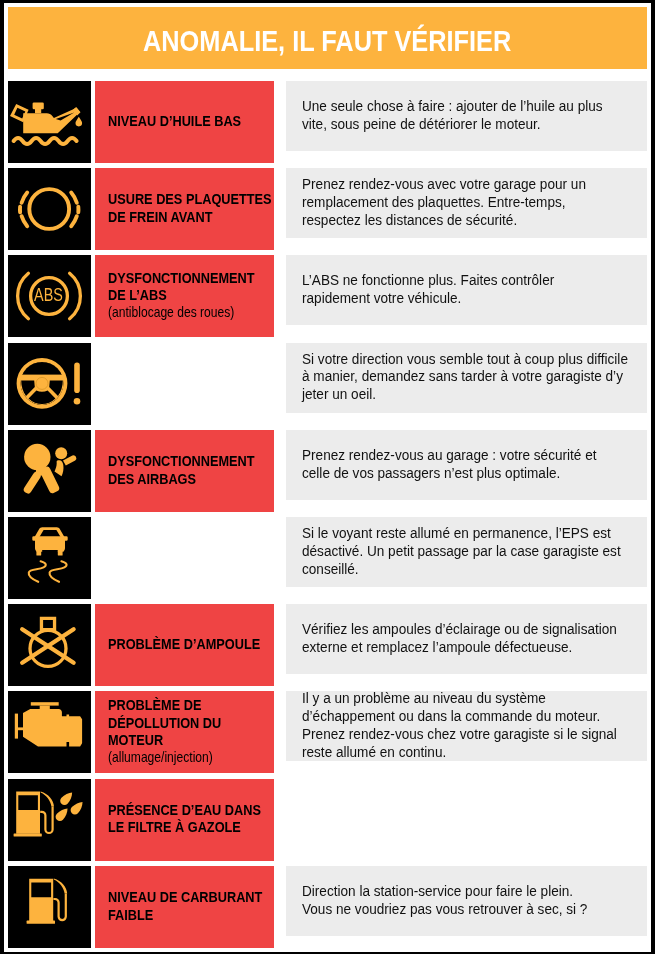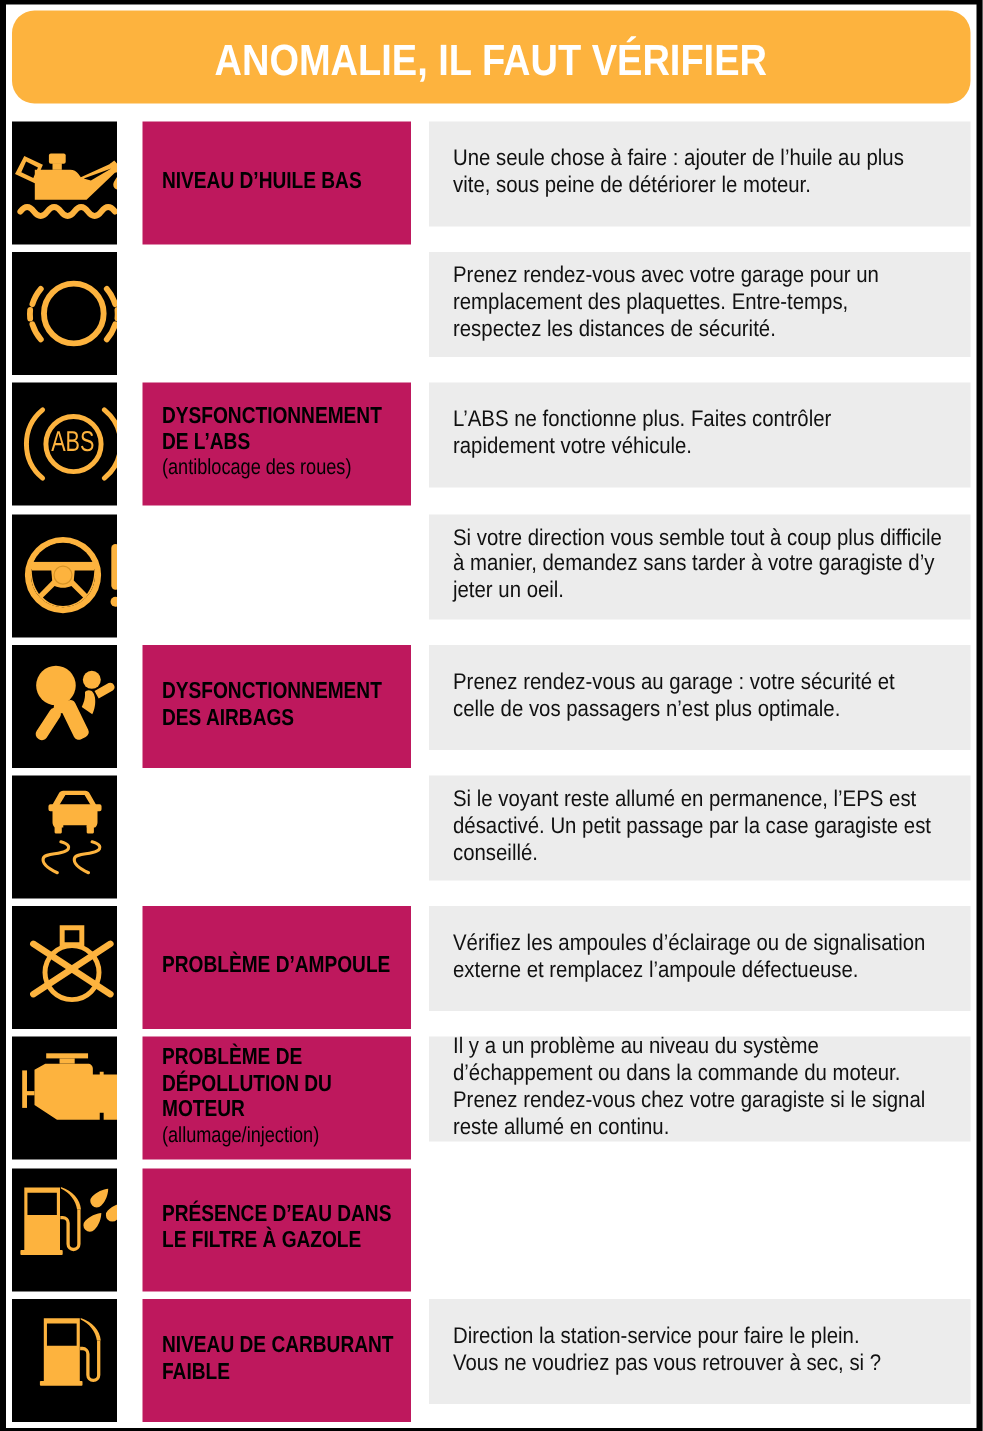--- a/index.html
+++ b/index.html
@@ -1,25 +1,25 @@
 <!DOCTYPE html>
 <html><head>
 <meta charset="utf-8">
 <title>Anomalie, il faut verifier</title>
 <style>
   html,body{margin:0;padding:0;}
   body{width:655px;height:954px;background:#000;font-family:"Liberation Sans",sans-serif;overflow:hidden;}
   #sheet{position:relative;width:655px;height:954px;background:#000;}
   .frame{position:absolute;left:4px;top:3px;width:647px;height:949px;background:#FFFFFF;}
-  .header{position:absolute;left:8px;top:7px;width:639px;height:62px;background:#FDB33E;display:flex;align-items:center;justify-content:center;border-radius:15px;}
+  .header{position:absolute;left:8px;top:7px;width:639px;height:62px;background:#FDB33E;display:flex;align-items:center;justify-content:center;}
   .header-title{display:inline-block;color:#FFFFFF;font-weight:700;font-size:29.2px;transform:scaleX(0.868);white-space:nowrap;position:relative;top:3.0px;}
   .row{position:absolute;left:8px;width:639px;height:82px;}
-  .icon-cell{position:absolute;left:0;top:0;width:70px;height:82px;background:#000;overflow:hidden;}
+  .icon-cell{position:absolute;left:0;top:0;width:83px;height:82px;background:#000;overflow:hidden;}
   .icon-cell svg{display:block;position:absolute;left:0;top:0;}
-  .label-cell{position:absolute;left:87px;top:0;width:179px;height:82px;background:#be185d;display:flex;flex-direction:column;justify-content:center;overflow:hidden;}
+  .label-cell{position:absolute;left:87px;top:0;width:179px;height:82px;background:#ef4444;display:flex;flex-direction:column;justify-content:center;overflow:hidden;}
   .label-inner{position:relative;left:13.2px;top:-1.2px;width:206px;transform:scaleX(0.828);transform-origin:left center;}
   .label-main{display:block;color:#000000;font-weight:700;font-size:15.4px;line-height:17.7px;white-space:nowrap;}
   .label-sub{display:block;color:#000000;font-weight:400;font-size:14.6px;line-height:17.7px;white-space:nowrap;}
   .desc-cell{position:absolute;left:278px;top:0;width:361px;height:70px;background:#ECECEC;display:flex;flex-direction:column;justify-content:center;overflow:hidden;}
   .desc-inner{position:relative;left:16.0px;top:-1.2px;width:400px;transform:scaleX(0.90);transform-origin:left center;}
   .desc-text{display:block;color:#111111;font-weight:400;font-size:15.1px;line-height:17.9px;white-space:nowrap;}
 </style>
 </head>
 <body>
 
@@ -62,20 +62,26 @@
  <circle cx="41.2" cy="41.0" r="19.9"></circle>
  <path d="M19.2 24.6 A 28.6 28.6 0 0 0 13.6 34.8"></path>
  <path d="M12.1 38.6 A 28.6 28.6 0 0 0 12.1 44.4"></path>
  <path d="M13.6 48.2 A 28.6 28.6 0 0 0 19.2 58.2"></path>
  <path d="M63.2 24.6 A 28.6 28.6 0 0 1 68.8 34.8"></path>
  <path d="M70.3 38.6 A 28.6 28.6 0 0 1 70.3 44.4"></path>
  <path d="M68.8 48.2 A 28.6 28.6 0 0 1 63.2 58.2"></path>
 </g>
 </svg>
     </div>
+    <div class="label-cell">
+      <div class="label-inner">
+        <span class="label-main">USURE DES PLAQUETTES</span>
+        <span class="label-main">DE FREIN AVANT</span>
+      </div>
+    </div>
     <div class="desc-cell">
       <div class="desc-inner">
         <span class="desc-text">Prenez rendez-vous avec votre garage pour un</span>
         <span class="desc-text">remplacement des plaquettes. Entre-temps,</span>
         <span class="desc-text">respectez les distances de sécurité.</span>
       </div>
     </div>
   </div>
   <div class="row" style="top:255.4px">
     <div class="icon-cell">

